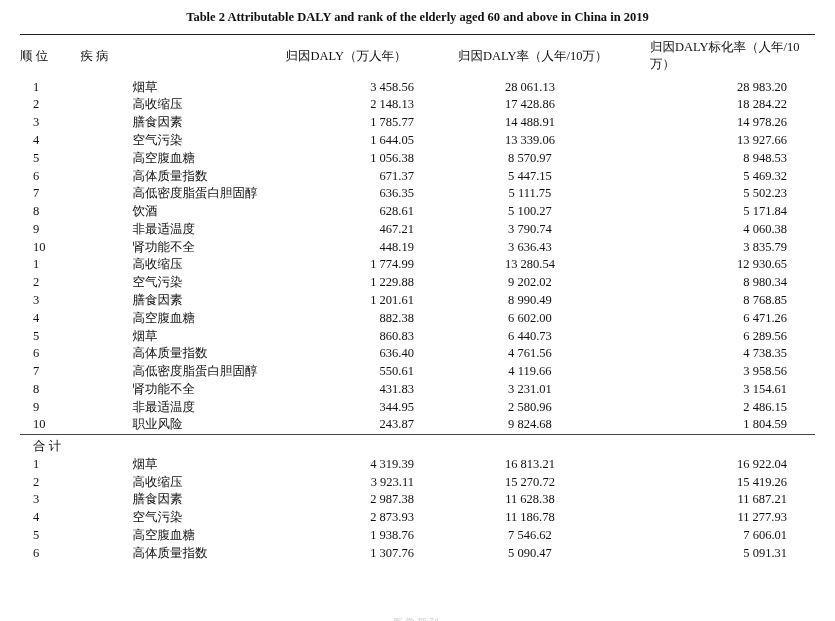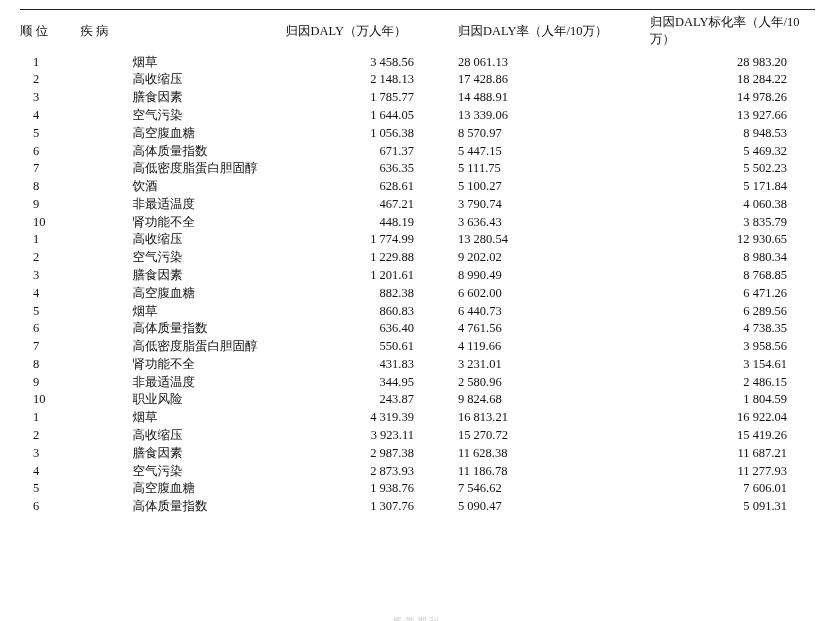--- a/index.html
+++ b/index.html
@@ -71,21 +71,21 @@
     padding-left: 52px;
   }
   .c-daly {
     width: 168px;
     text-align: right;
     padding-right: 44px;
     margin-top: 44px;
   }
   .c-rate {
     width: 190px;
-    text-align: left;
+    text-align: center;
     padding-right: 48px;
   }
   .c-std {
     width: 180px;
     text-align: right;
     padding-right: 28px;
   }
   th.c-rank { padding-left: 13px; }
   th.c-dis { padding-left: 52px; text-align: left; }
   th.c-daly { text-align: left; padding-left: 8px; }
@@ -106,20 +106,21 @@
     font-size: 9px;
     color: #c9c9c9;
     letter-spacing: 3px;
   }
 </style>
 </head>
 <body>
 
 <div class="page">
 
+  <div class="title-en">Table 2   Attributable DALY and rank of the elderly aged 60 and above in China in 2019</div>
 
   <table class="main">
     <thead>
       <tr class="rule-top">
         <th class="c-rank">顺 位</th>
         <th class="c-dis">疾 病</th>
         <th class="c-daly">归因DALY（万人年）</th>
         <th class="c-rate">归因DALY率（人年/10万）</th>
         <th class="c-std">归因DALY标化率（人年/10万）</th>
       </tr>
@@ -258,20 +259,23 @@
           <td class="c-rate">2 580.96</td>
           <td class="c-std">2 486.15</td>
         </tr>
         <tr>
           <td class="c-rank">10</td>
           <td class="c-dis">职业风险</td>
           <td class="c-daly">243.87</td>
           <td class="c-rate">9 824.68</td>
           <td class="c-std">1 804.59</td>
         </tr>
+        <tr class="rule-mid">
+          <td colspan="5" class="grp">合 计</td>
+        </tr>
         <tr>
           <td class="c-rank">1</td>
           <td class="c-dis">烟草</td>
           <td class="c-daly">4 319.39</td>
           <td class="c-rate">16 813.21</td>
           <td class="c-std">16 922.04</td>
         </tr>
         <tr>
           <td class="c-rank">2</td>
           <td class="c-dis">高收缩压</td>

